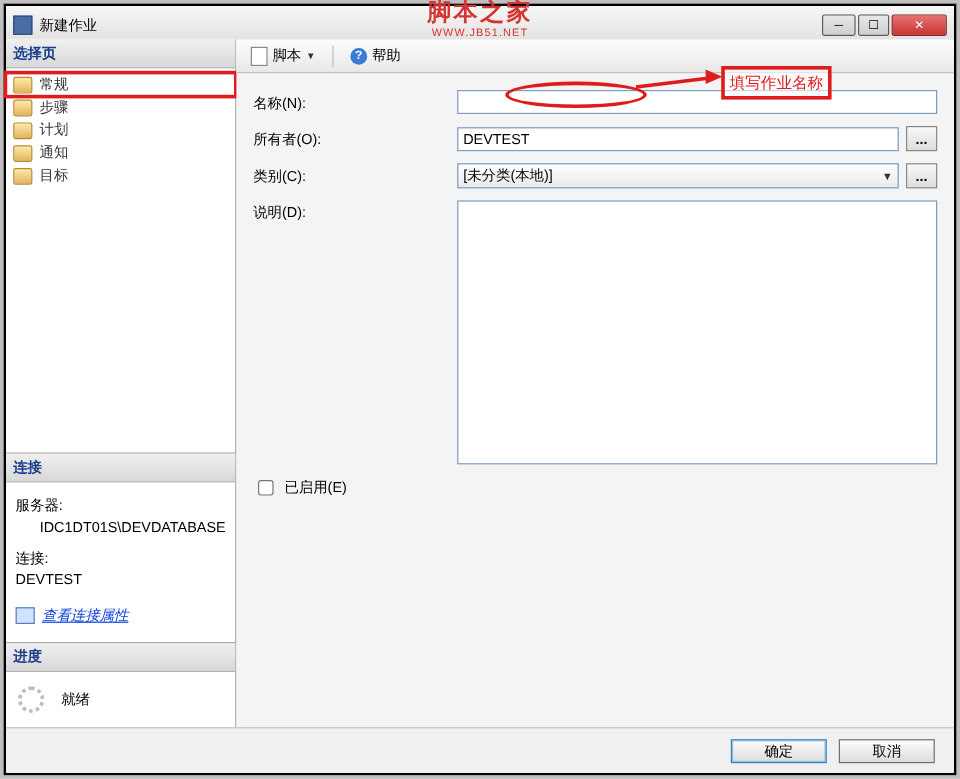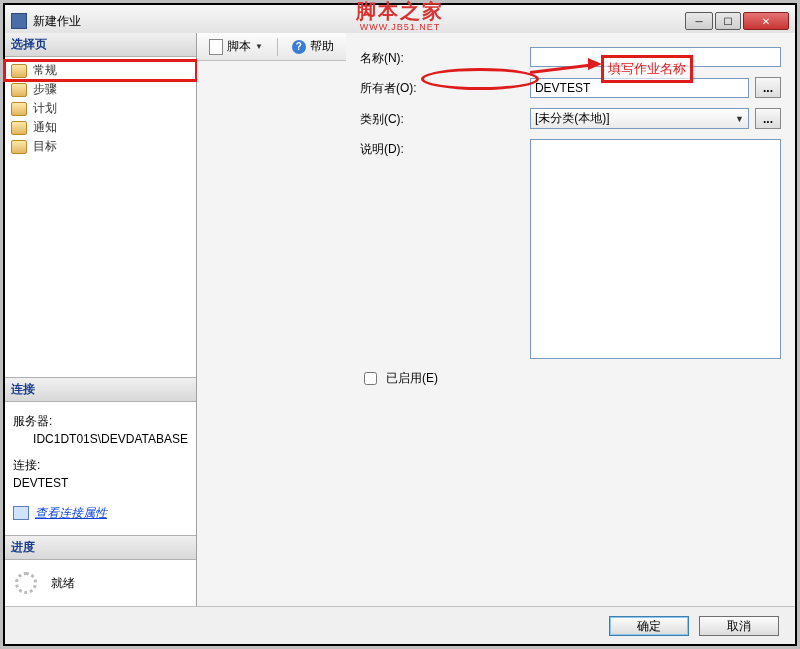--- a/index.html
+++ b/index.html
@@ -21,21 +21,21 @@
     .side-content.fill { flex:1 1 auto; }
     .side-item { display:flex; align-items:center; padding:1px 6px; cursor:pointer; color:#333;}
     .side-item .folder-icon { width:16px; height:14px; margin-right:6px; background:linear-gradient(#ffe9a8,#e0b560); border:1px solid #b88a2a; border-radius:2px;}
     .side-item.selected { outline:3px solid #e01b1b; outline-offset:-1px; }
     .conn-block { padding:6px 8px; color:#000; line-height:1.5; }
     .linklike { color:#0a3fdc; text-decoration:underline; cursor:pointer; display:inline-flex; align-items:center;font-style:italic;}
     .db-icon { width:16px; height:14px; margin-right:6px; display:inline-block; background:#cfe3ff; border:1px solid #5a7fbf; }
     .progress-block { padding:8px 10px; display:flex; align-items:center; }
     .spinner { width:22px; height:22px; border:3px dotted #bbb; border-radius:50%; margin-right:14px;}
     
-    .main { flex:1; background:#f4f4f4; display:flex; flex-direction:row; position:relative; }
+    .main { flex:1; background:#f4f4f4; display:flex; flex-direction:column; position:relative; }
     .main-toolbar { height:28px; background:linear-gradient(#fdfdfd,#e8e8e8); border-bottom:1px solid #c0c0c0; display:flex; align-items:center; padding:0 8px; gap:6px;}
     .tb-btn { display:flex; align-items:center; gap:4px; padding:2px 4px; cursor:pointer;}
     .tb-btn .dd { font-size:8px; color:#333;}
     .doc-icon { width:14px; height:16px; background:#fff; border:1px solid #888; position:relative;}
     .help-icon { width:14px; height:14px; border-radius:50%; background:#3a7bd5; color:#fff; font-size:10px; line-height:14px; text-align:center; font-weight:bold;}
     .sep { width:1px; height:18px; background:#bbb; margin:0 4px;}
     .form-area { flex:1; padding:14px 14px 10px 14px; position:relative; }
     .form-row { display:flex; align-items:center; margin-bottom:10px; }
     .form-row.top { align-items:flex-start; }
     .form-label { width:170px; color:#000; padding-top:2px;}

